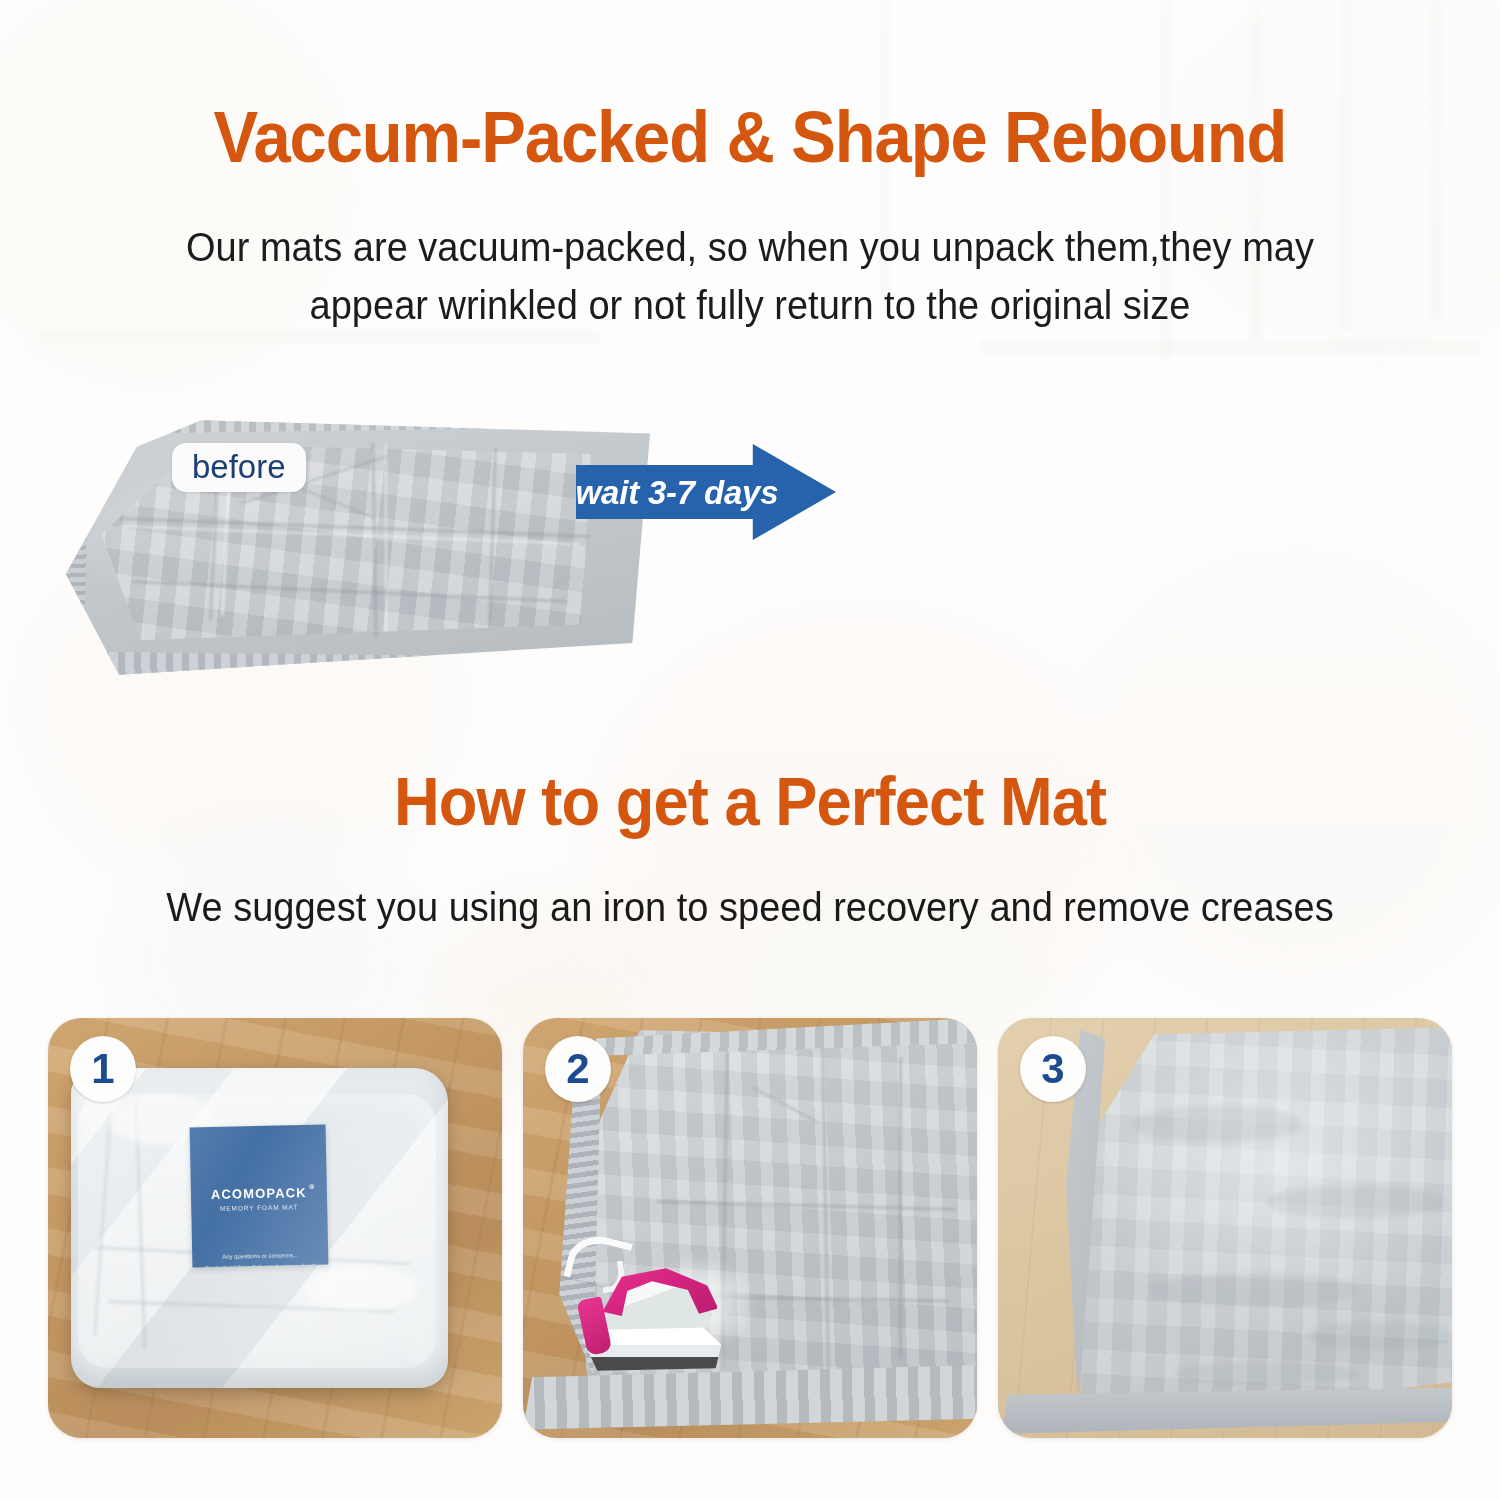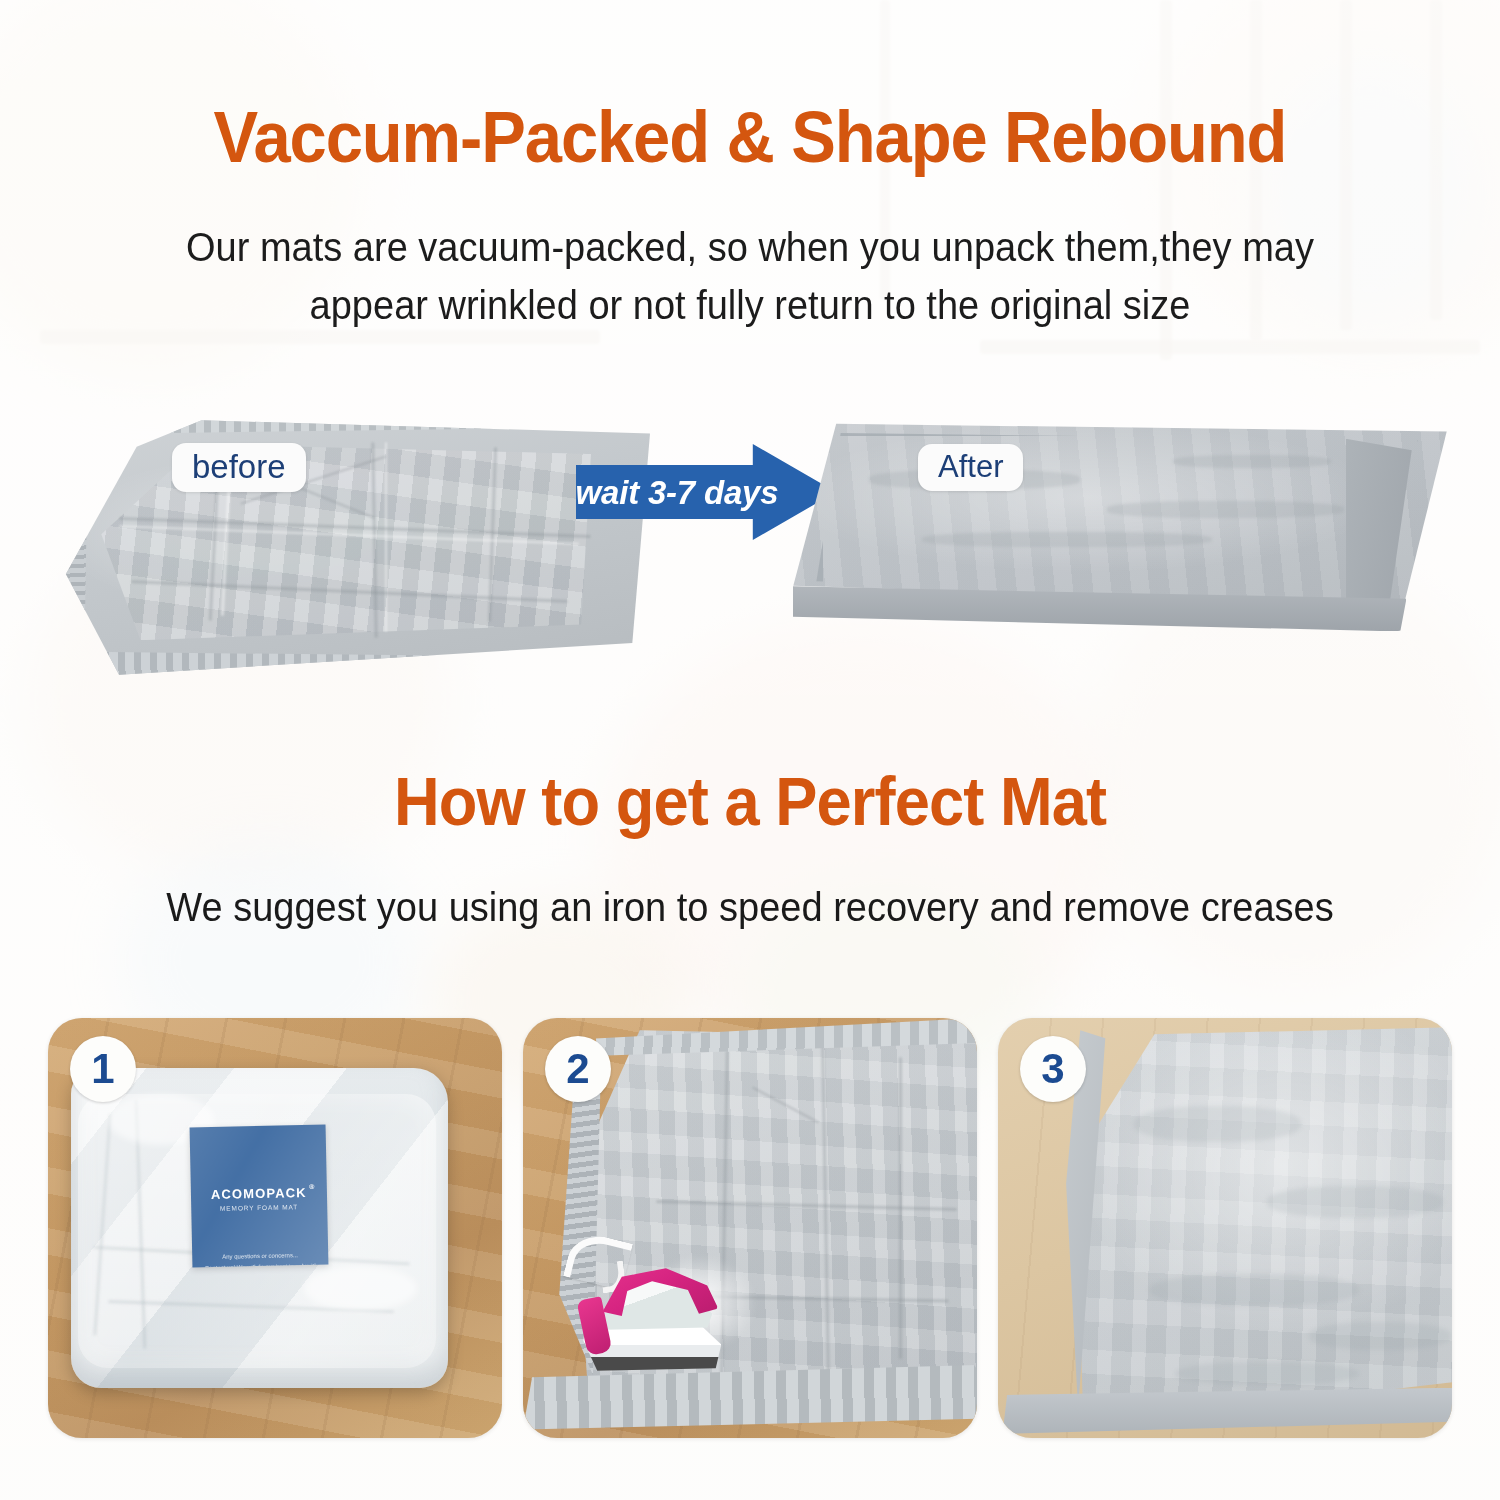--- a/index.html
+++ b/index.html
@@ -366,32 +366,20 @@
       <div class="mb-pipe-b"></div>
     </div>
     <div class="pill pill-before" style="left:112px; top:28px;">before</div>
   </div>
 
   <div class="arrow-wrap">
     <div class="arrow-shape"></div>
     <div class="arrow-text">wait 3-7 days</div>
   </div>
 
-  <div class="mat-after">
-    <div class="ma-top">
-      <div class="mattex" style="left:12%; top:26%; width:32%; height:10%;"></div>
-      <div class="mattex" style="left:48%; top:42%; width:36%; height:9%;"></div>
-      <div class="mattex" style="left:20%; top:58%; width:44%; height:8%;"></div>
-      <div class="mattex" style="left:58%; top:18%; width:24%; height:7%;"></div>
-    </div>
-    <div class="ma-edge"></div>
-    <div class="ma-side2"></div>
-    <div class="ma-side"></div>
-    <div class="pill pill-after" style="left:128px; top:24px;">After</div>
-  </div>
 
   <div class="h2">How to get a Perfect Mat</div>
   <div class="sub2">We suggest you using an iron to speed recovery and remove creases</div>
 
   <div class="panels">
 
     <div class="panel">
       <div class="wood"></div>
       <div class="bag">
         <div class="bagfold" style="left:8%;  top:14%; width:3px; height:70%; transform:rotate(4deg);"></div>

